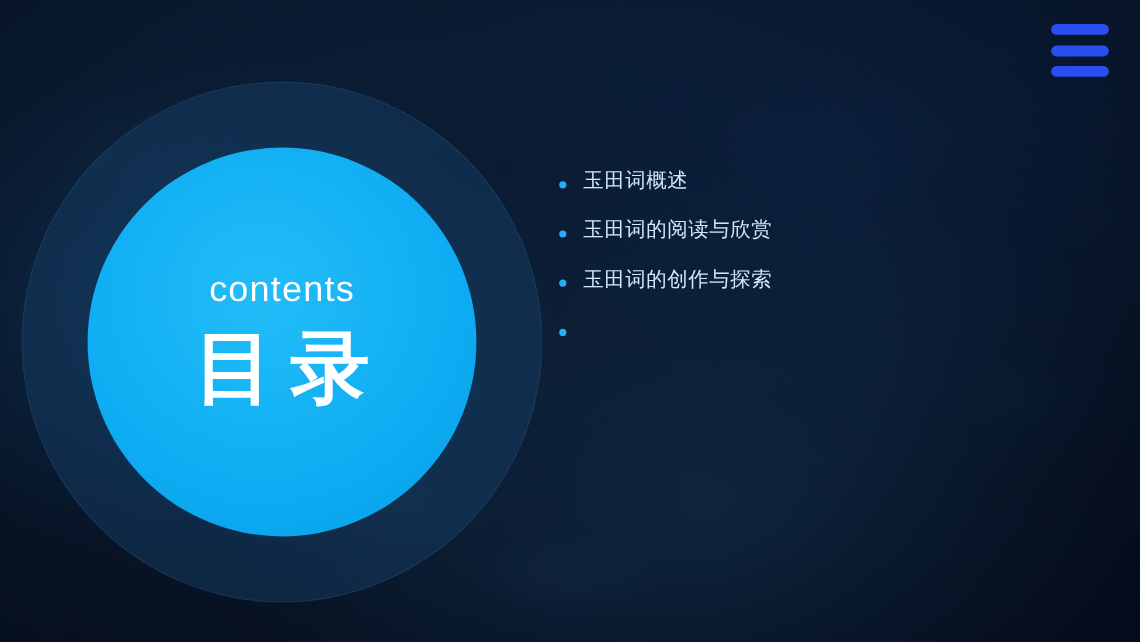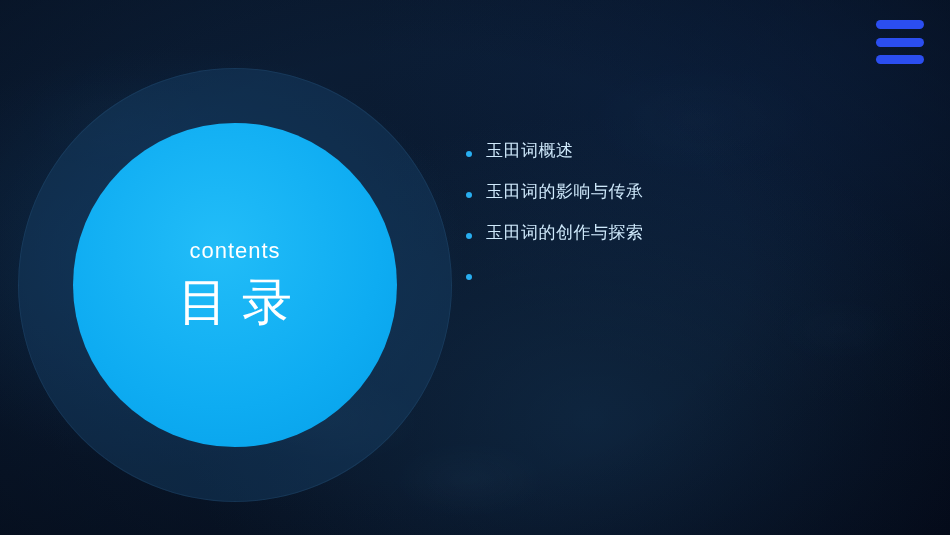--- a/index.html
+++ b/index.html
@@ -93,28 +93,28 @@
     border-radius: 50%;
     background: #13b5f5;
     background: radial-gradient(circle at 45% 38%, #22bdf8 0%, #0eacf2 60%, #059fe8 100%);
     display: flex;
     flex-direction: column;
     align-items: center;
     justify-content: center;
   }
   .contents-label {
     color: #ffffff;
-    font-size: 22px;
+    font-size: 30px;
     letter-spacing: 1px;
     margin-bottom: 10px;
   }
   .mulu-label {
     color: #ffffff;
-    font-size: 50px;
-    font-weight: 400;
+    font-size: 66px;
+    font-weight: 700;
     letter-spacing: 14px;
     text-indent: 14px;
     line-height: 1.15;
   }
 
   
   .toc-list {
     position: absolute;
     left: 466px;
     top: 140px;
@@ -163,21 +163,21 @@
     </div>
   </div>
 
   <div class="toc-list">
     <div class="toc-item">
       <span class="bullet"></span>
       <span class="toc-text">玉田词概述</span>
     </div>
     <div class="toc-item">
       <span class="bullet"></span>
-      <span class="toc-text">玉田词的影响与传承</span>
+      <span class="toc-text">玉田词的阅读与欣赏</span>
     </div>
     <div class="toc-item">
       <span class="bullet"></span>
       <span class="toc-text">玉田词的创作与探索</span>
     </div>
     <div class="toc-item">
       <span class="bullet"></span>
     </div>
   </div>
 </div>

